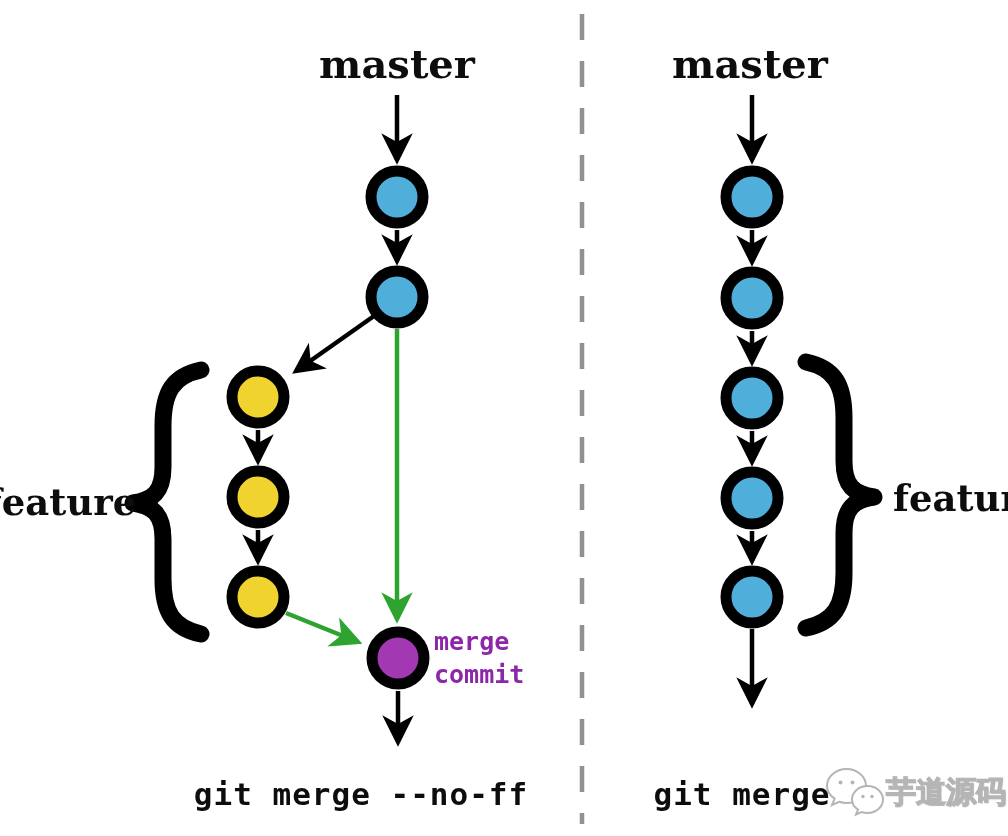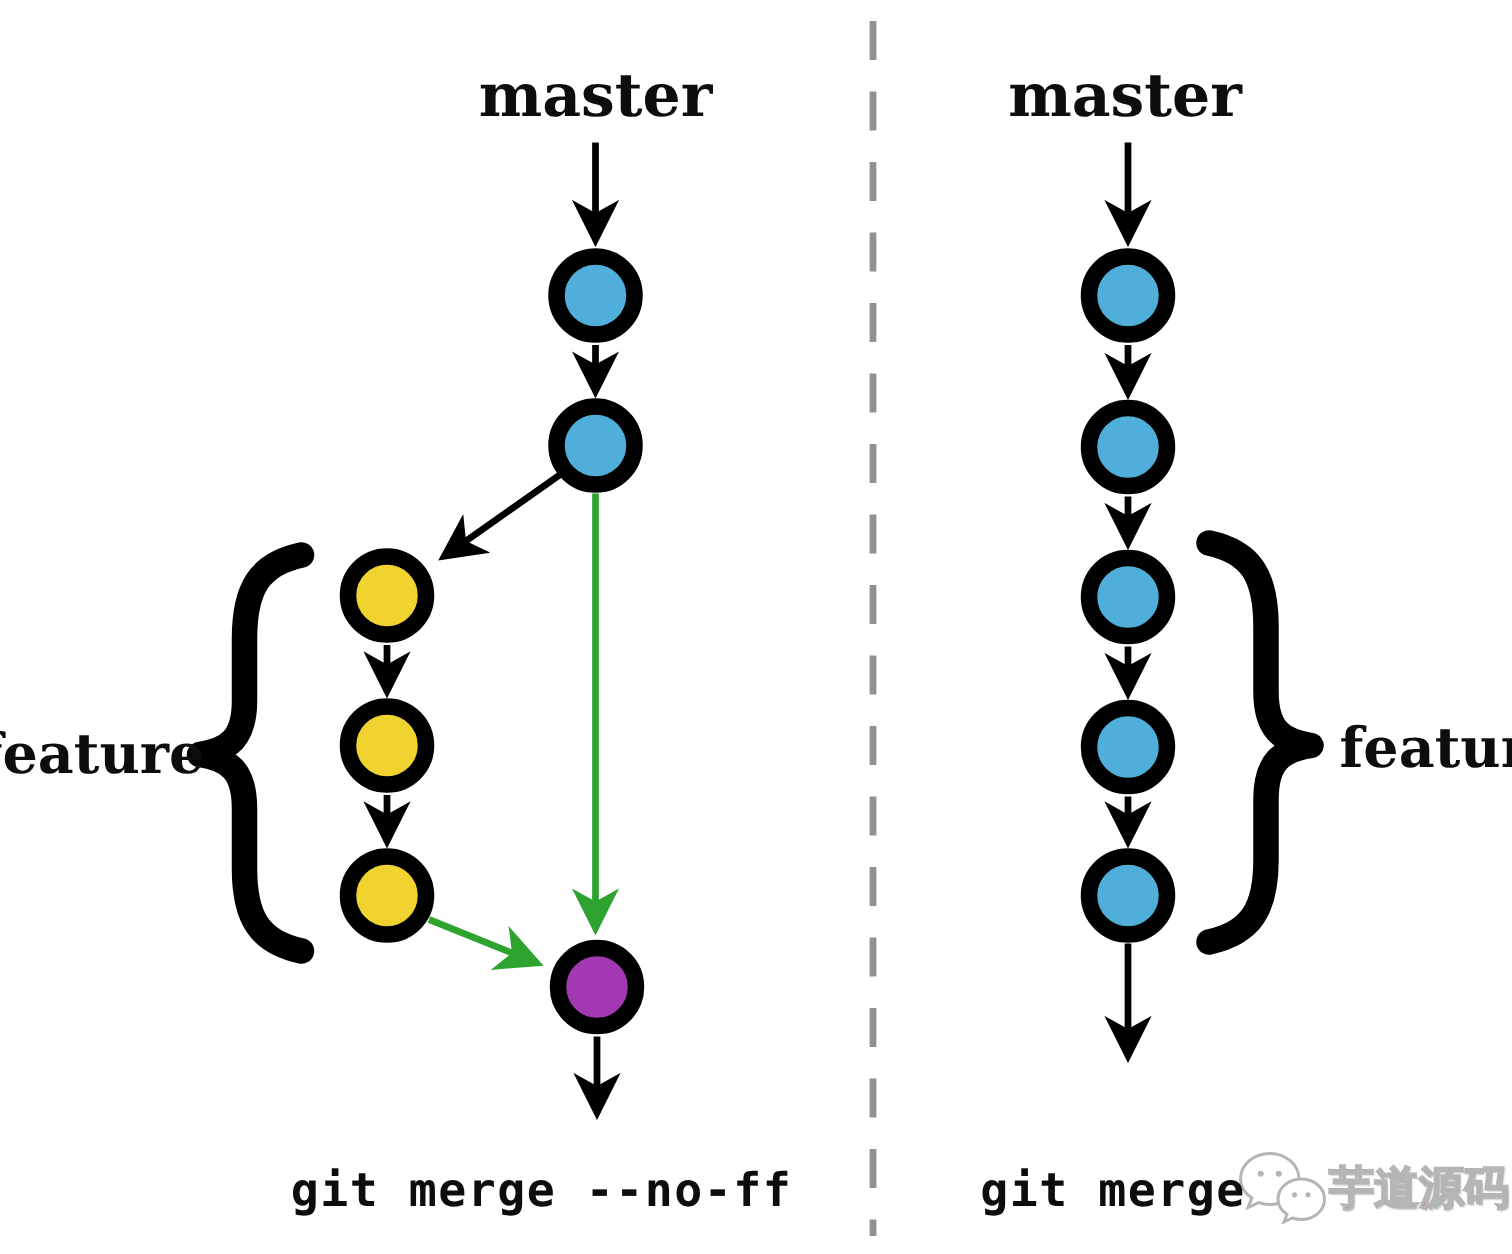--- a/index.html
+++ b/index.html
@@ -99,19 +99,23 @@
   </svg>
 
   <div class="overlay branch-label" style="left:397px;top:40px;">master</div>
 
   <div class="overlay branch-label" style="left:750px;top:40px;">master</div>
 
   <div class="overlay feature-label" style="left:61px;top:502px;transform:translate(-50%,-50%);">feature</div>
 
   <div class="overlay feature-label" style="left:893px;top:498px;transform:translateY(-50%);">feature</div>
 
+  <div class="overlay merge-label" style="left:434px;top:625px;">
+    <div>merge</div>
+    <div>commit</div>
+  </div>
 
   <div class="overlay caption" style="left:742px;top:776px;">git merge</div>
 
   <div class="overlay caption" style="left:361px;top:776px;">git merge --no-ff</div>
 
   <div class="overlay wm-text" style="left:886px;top:772px;">芋道源码</div>
 </div>
 
 </body></html>

